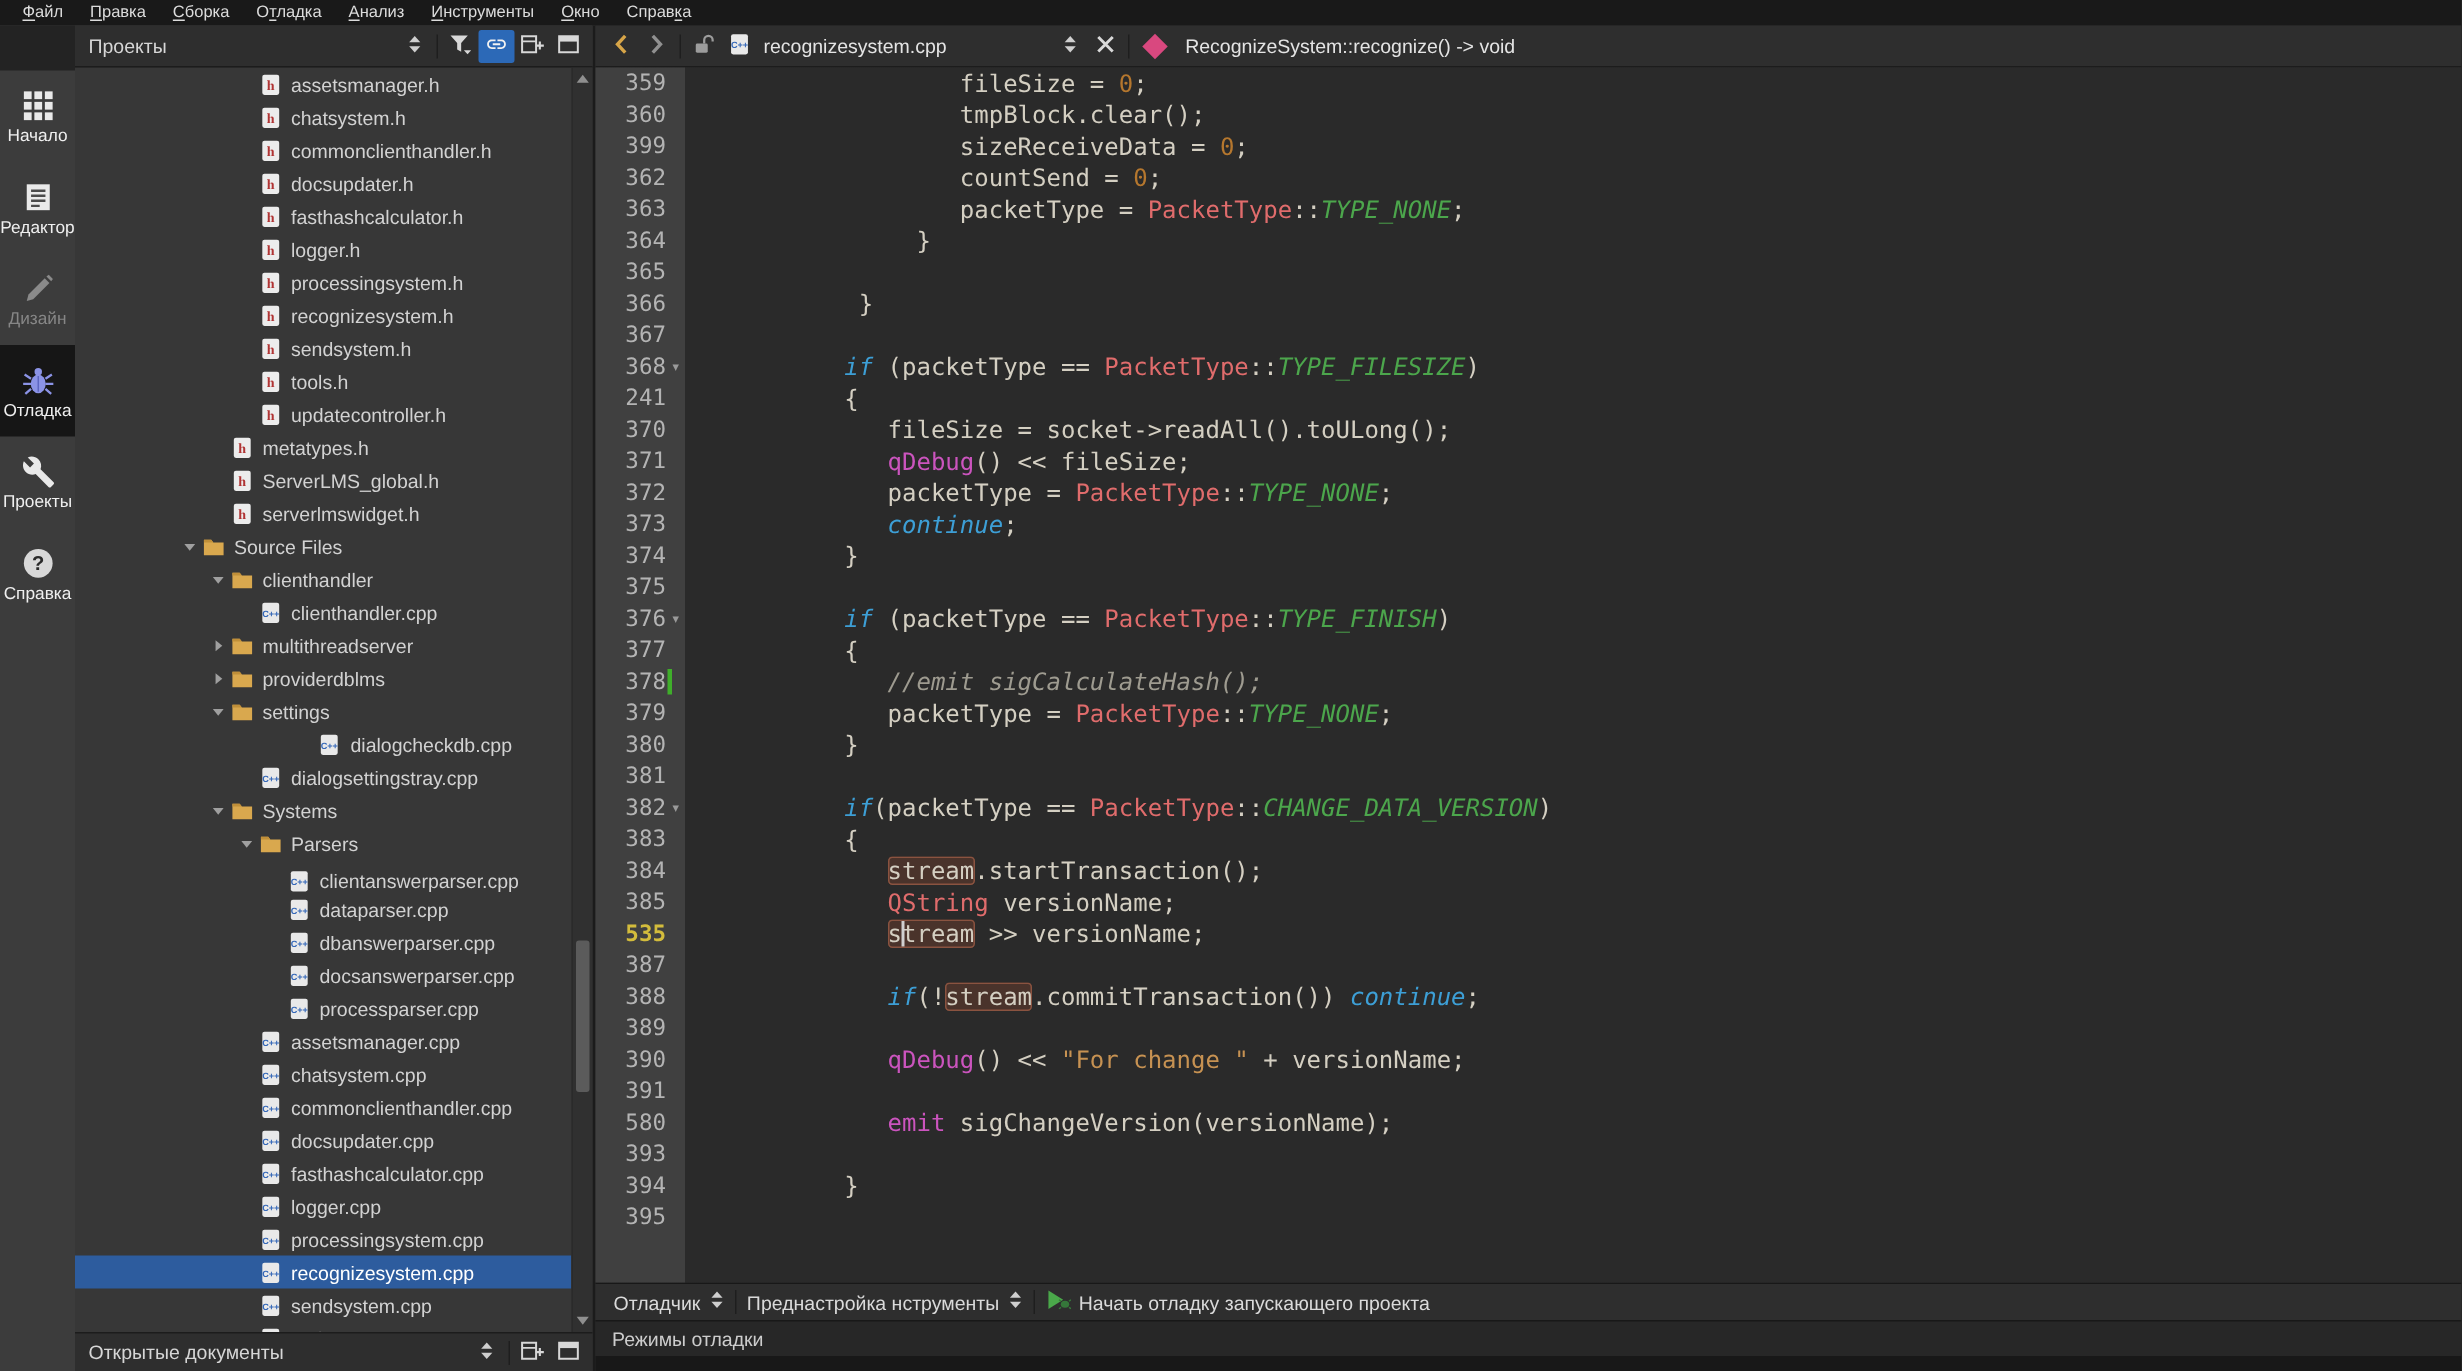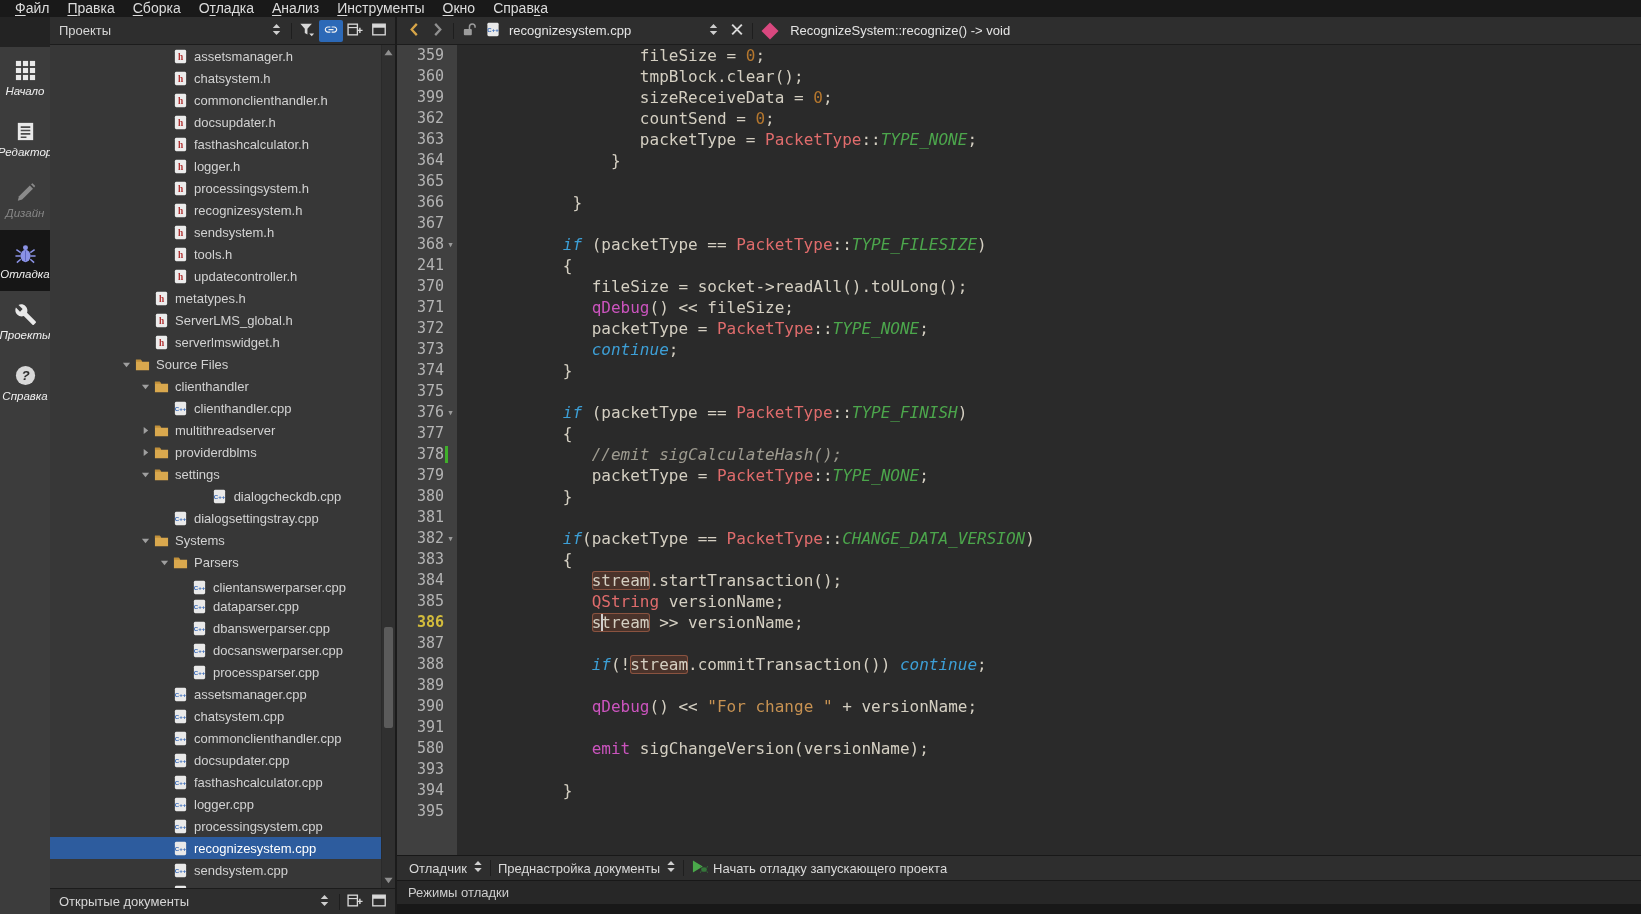--- a/index.html
+++ b/index.html
@@ -7,28 +7,28 @@
   body {
     width:1641px; height:914px; overflow:hidden;
     background:#262626;
     font-family:"Liberation Sans", sans-serif;
     -webkit-font-smoothing:antialiased;
   }
   #app { width:100%; height:100%; display:flex; flex-direction:column; }
 
   
   .menubar { height:17px; flex:0 0 auto; background:#191919; display:flex; align-items:center; padding-left:6px; }
-  .menu-item { color:#dcdcdc; font-size:14px; padding:0 9px; line-height:17px; white-space:nowrap; }
+  .menu-item { color:#dcdcdc; font-size:11px; padding:0 9px; line-height:17px; white-space:nowrap; }
   .menu-item u { text-underline-offset:2px; }
 
   
   .main { flex:1; display:flex; min-height:0; }
 
   
-  .modebar { width:50px; flex:0 0 auto; background:#3c3c3c; position:relative; display:flex; flex-direction:column; padding-top:30px;font-style:italic; }
+  .modebar { width:50px; flex:0 0 auto; background:#3c3c3c; position:relative; display:flex; flex-direction:column; padding-top:30px; }
   .modebar::before { content:''; position:absolute; top:0; left:0; right:0; height:30px; background:#232323; }
   .mode-item { height:61px; display:flex; flex-direction:column; align-items:center; justify-content:center; gap:3px;
                color:#efefef; font-size:11.5px; white-space:nowrap; overflow:hidden; width:50px; }
   .mode-item.active { background:#161616; }
   .mode-item.disabled { color:#868686; }
   .mode-item .ic { width:26px; height:24px; display:flex; align-items:center; justify-content:center; }
   .mode-item .ic svg { width:23px; height:23px; }
 
   
   .sidepanel { width:347px; flex:0 0 auto; display:flex; flex-direction:column; background:#373737; border-right:2px solid #1b1b1b; min-height:0; }
@@ -831,21 +831,21 @@
           </div>
           <div class="cline">
             <span class="gut">384</span>
             <span class="codetext">         <span class="tok-hl">stream</span><span class="">.startTransaction();</span></span>
           </div>
           <div class="cline">
             <span class="gut">385</span>
             <span class="codetext">         <span class="tok-ty">QString</span><span class=""> versionName;</span></span>
           </div>
           <div class="cline">
-            <span class="gut cur">386</span>
+            <span class="gut cur">535</span>
             <span class="codetext">         <span class="tok-hlc tok-hl">stream</span><span class=""> &gt;&gt; versionName;</span></span>
           </div>
           <div class="cline">
             <span class="gut">387</span>
             <span class="codetext"></span>
           </div>
           <div class="cline">
             <span class="gut">388</span>
             <span class="codetext">         <span class="tok-kw">if</span><span class="">(!</span><span class="tok-hl">stream</span><span class="">.commitTransaction()) </span><span class="tok-kw">continue</span><span class="">;</span></span>
           </div>
@@ -882,21 +882,21 @@
       <div class="debug-toolbar">
         <span class="combo">
           <span>Отладчик</span>
           <span class="ic"><svg viewBox="0 0 10 14">
                 <path d="M5 1 L9 5.5 H1 Z" fill="#cfcfcf"></path>
                 <path d="M5 13 L1 8.5 H9 Z" fill="#cfcfcf"></path>
               </svg></span>
         </span>
         <span class="vsep"></span>
         <span class="combo">
-          <span>Преднастройка документы</span>
+          <span>Преднастройка нструменты</span>
           <span class="ic"><svg viewBox="0 0 10 14">
                 <path d="M5 1 L9 5.5 H1 Z" fill="#cfcfcf"></path>
                 <path d="M5 13 L1 8.5 H9 Z" fill="#cfcfcf"></path>
               </svg></span>
         </span>
         <span class="vsep"></span>
         <span class="dbg-action">
           <span class="ic"><svg viewBox="0 0 18 16">
                 <path d="M2 1.5 L12.5 8 L2 14.5 Z" fill="#4aa84a"></path>
                 <ellipse cx="13.8" cy="11.2" rx="3" ry="2.5" fill="#35773a"></ellipse>

